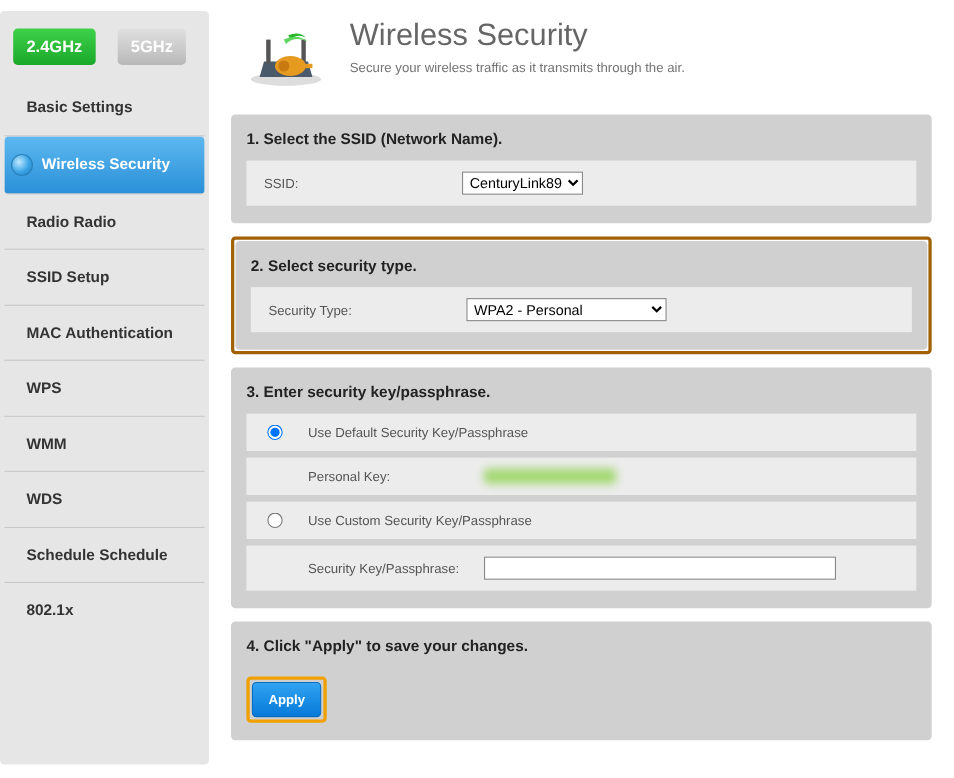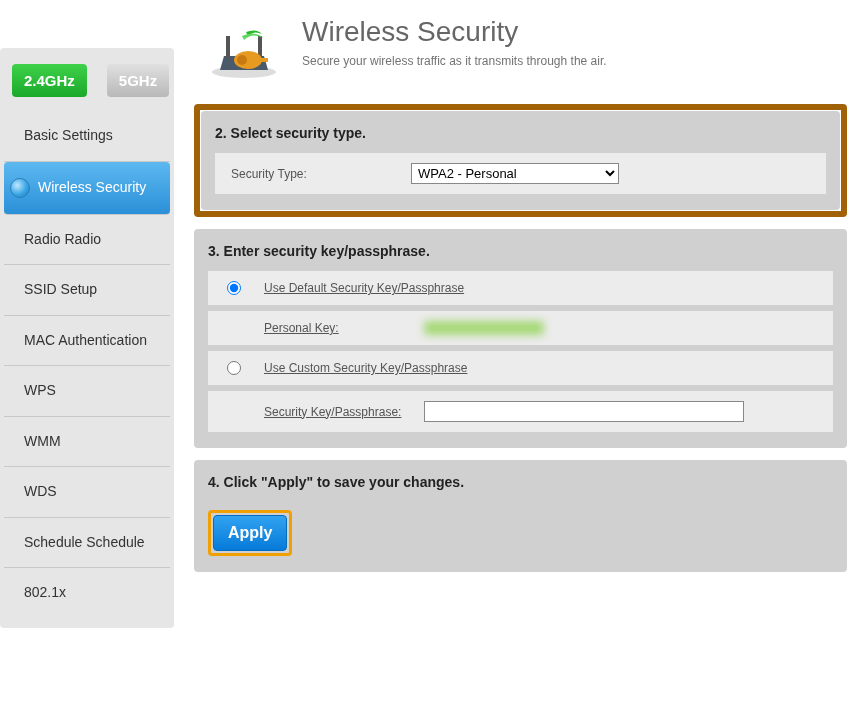--- a/index.html
+++ b/index.html
@@ -1,58 +1,58 @@
 <!DOCTYPE html>
 <html><head>
 <meta charset="utf-8">
 <style>
 * { box-sizing: border-box; margin: 0; padding: 0; }
 body { font-family: Arial, Helvetica, sans-serif; font-size: 13px; background: #fff; color: #333; width: 867px; }
 .layout { display: flex; gap: 20px; padding: 10px 10px 10px 0; }
 
 
-.sidebar { width: 174px; background: #e6e6e6; border-radius: 4px; padding: 10px 4px 10px 4px; margin-top: 38px; }
+.sidebar { width: 190px; background: #e6e6e6; border-radius: 4px; padding: 10px 4px 10px 4px; }
 .band-btns { display: flex; gap: 20px; padding: 6px 8px 14px 8px; }
 .band-btn { border: none; border-radius: 4px; padding: 8px 12px; font-size: 15px; font-weight: bold; color: #fff; cursor: pointer; }
 .band-active { background: linear-gradient(#3fd14a, #1aa82a); }
 .band-inactive { background: linear-gradient(#e0e0e0, #b8b8b8); color: #fff; text-align: center; }
-.nav-item { display: flex; align-items: center; padding: 16px 12px 16px 20px; border-bottom: 1px solid #c8c8c8; font-weight: normal; font-size: 14px; cursor: pointer; line-height: 1.25; color: #333; }
+.nav-item { display: flex; align-items: center; padding: 16px 12px 16px 20px; border-bottom: 1px solid #c8c8c8; font-weight: bold; font-size: 14px; cursor: pointer; line-height: 1.25; color: #333; }
 .nav-item:last-child { border-bottom: none; }
 .nav-item.selected { background: linear-gradient(#5db8f0, #2a90d8); color: #fff; border-radius: 4px; }
 .globe-icon { width: 20px; height: 20px; border-radius: 50%; background: radial-gradient(circle at 35% 35%, #bfe8ff 0%, #3aa5e6 55%, #1f7abf 100%); margin-right: 8px; margin-left: -14px; border: 1px solid #2b7fb7; flex-shrink: 0; }
 
 
 .main { flex: 1; padding: 6px 10px 10px 0; }
 .page-header { display: flex; gap: 18px; align-items: flex-start; margin-bottom: 24px; padding-left: 10px; }
 .header-icon { width: 80px; height: 64px; position: relative; flex-shrink: 0; }
 .header-icon svg { width: 100%; height: 100%; }
 .page-title { font-size: 28px; font-weight: normal; color: #666; margin-bottom: 6px; }
 .page-subtitle { font-size: 12px; color: #737373; }
 
 .panel { background: #d0d0d0; border-radius: 4px; padding: 14px 14px 16px 14px; margin-bottom: 12px; }
 .panel-title { font-weight: bold; font-size: 14px; color: #222; margin-bottom: 12px; }
 .panel-row { background: #ececec; padding: 10px 16px; display: flex; align-items: center; gap: 20px; margin-bottom: 6px; }
 .panel-row:last-child { margin-bottom: 0; }
 .row-label { font-size: 12px; color: #555; min-width: 160px; }
-.row-label.sub { min-width: 140px; text-decoration: underline; }
+.row-label.sub { min-width: 140px; }
 select { font-size: 13px; padding: 1px 2px; background: #fff; border: 1px solid #888; }
-select.wide { width: 208px; }
+select.wide { width: 182px; }
 input[type="text"] { font-size: 13px; padding: 2px 4px; border: 1px solid #888; background: #fff; width: 320px; }
 input[type="radio"] { width: 14px; height: 14px; }
 
-.highlight-box { border: 6px solid #a16207; border-radius: 4px; padding: 1px; margin-bottom: 12px; }
+.highlight-box { border: 3px solid #a16207; border-radius: 4px; padding: 1px; margin-bottom: 12px; }
 .highlight-box .panel { margin-bottom: 0; }
 
 .radio-col { width: 20px; display: flex; justify-content: center; }
 .radio-spacer { width: 20px; flex-shrink: 0; }
 
 .redacted { width: 120px; height: 14px; background: #a4d873; border-radius: 3px; filter: blur(4px); }
 
 .apply-wrap { display: inline-block; border: 3px solid #f0a000; border-radius: 4px; padding: 2px; margin-top: 8px; }
-.apply-btn { background: linear-gradient(#31a3f2, #067ad8); color: #fff; border: 1px solid #046bbf; border-radius: 4px; font-size: 16px; font-weight: bold; padding: 8px 14px; cursor: pointer; }
+.apply-btn { background: linear-gradient(#31a3f2, #067ad8); color: #fff; border: 1px solid #046bbf; border-radius: 4px; font-size: 12px; font-weight: bold; padding: 8px 14px; cursor: pointer; }
 </style>
 </head>
 <body>
 
 <div class="layout">
   <div class="sidebar">
     <div class="band-btns">
       <button class="band-btn band-active">2.4GHz</button>
       <button class="band-btn band-inactive">5GHz</button>
     </div>
@@ -85,20 +85,29 @@
           <circle cx="38" cy="44" r="5" fill="#c87a10"></circle>
           <rect x="48" y="42" width="16" height="4" fill="#e69a20"></rect>
         </svg>
       </div>
       <div>
         <div class="page-title">Wireless Security</div>
         <div class="page-subtitle">Secure your wireless traffic as it transmits through the air.</div>
       </div>
     </div>
 
+    <div class="panel">
+      <div class="panel-title">1. Select the SSID (Network Name).</div>
+      <div class="panel-row">
+        <span class="row-label">SSID:</span>
+        <select>
+          <option>CenturyLink89</option>
+        </select>
+      </div>
+    </div>
 
     <div class="highlight-box">
       <div class="panel">
         <div class="panel-title">2. Select security type.</div>
         <div class="panel-row">
           <span class="row-label">Security Type:</span>
           <select class="wide">
             <option>WPA2 - Personal</option>
           </select>
         </div>

